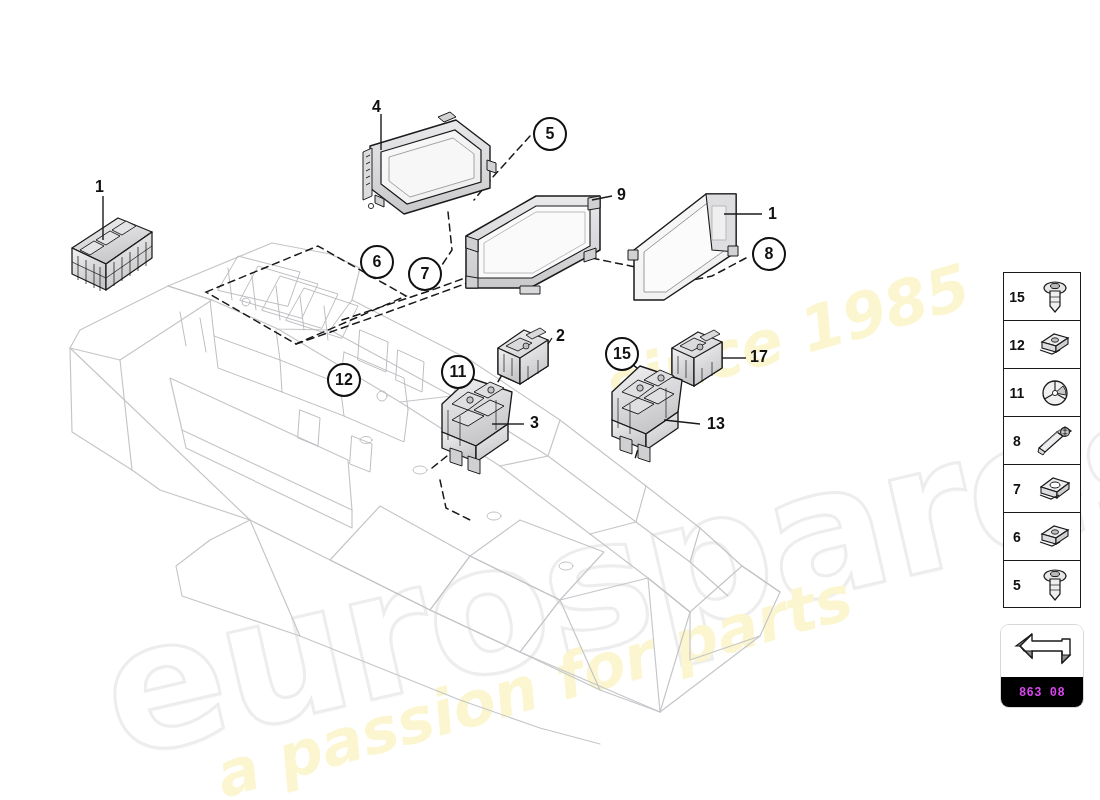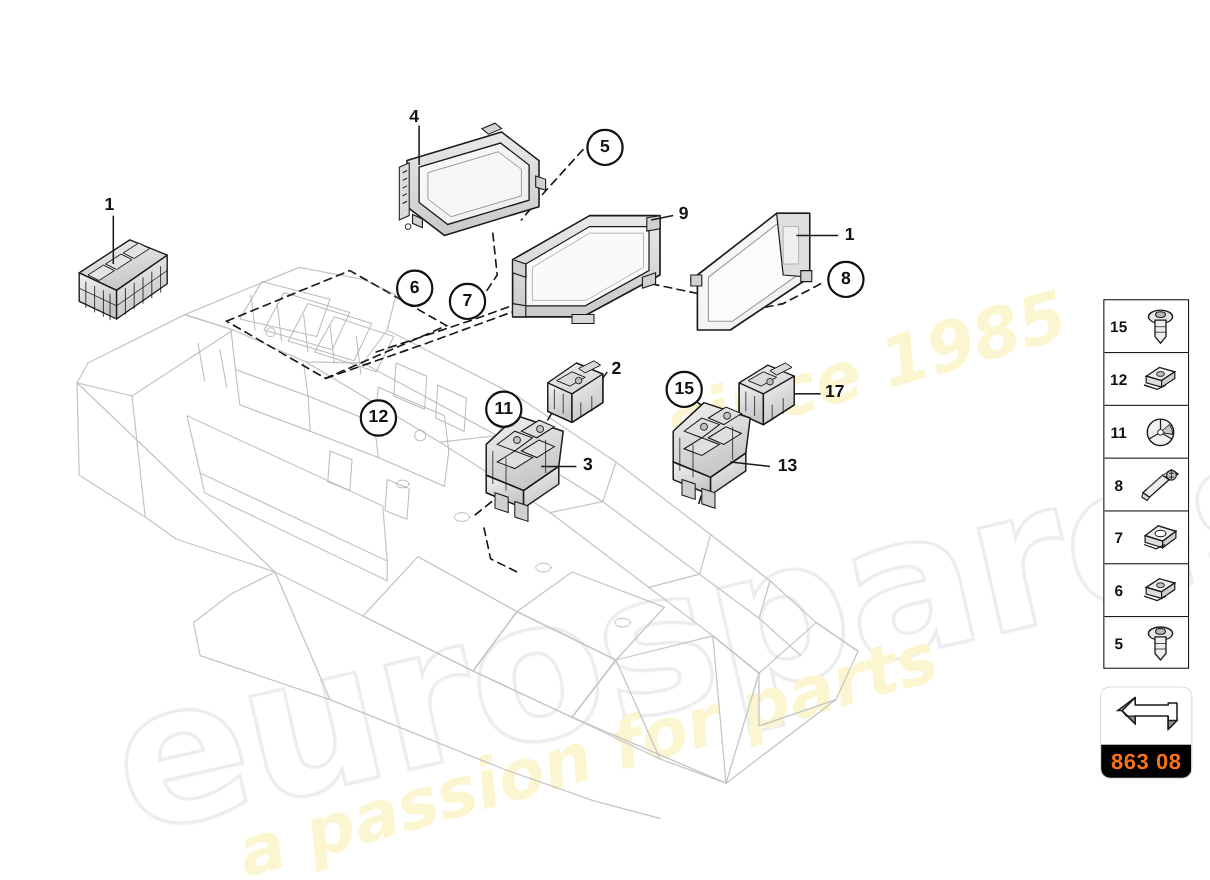--- a/index.html
+++ b/index.html
@@ -83,23 +83,23 @@
   .lico{flex:1;display:flex;align-items:center;justify-content:center;height:100%;}
 
   
   #badge{
     position:absolute;left:1000px;top:624px;width:84px;height:84px;
     border-radius:9px;background:#fff;border:1px solid #d8d8d8;
     overflow:hidden;z-index:7;box-sizing:border-box;
   }
   #badge .arrowbox{height:52px;display:flex;align-items:center;justify-content:center;background:#fff;}
   #badge .codebox{
-    height:32px;background:#000;color:#f97316;display:flex;align-items:center;justify-content:center;
-    font-size:20px;font-weight:700;letter-spacing:0.5px;
-    font-family:Liberation Sans, sans-serif;
+    height:32px;background:#000;color:#d946ef;display:flex;align-items:center;justify-content:center;
+    font-size:12px;font-weight:700;letter-spacing:0.5px;
+    font-family:Liberation Mono, monospace;
   }
 </style>
 </head>
 <body>
 
 <div id="stage">
 
   <div class="wm-layer">
     <div class="wm-brand">eurospares</div>
     <div class="wm-tag">a passion for parts</div>

